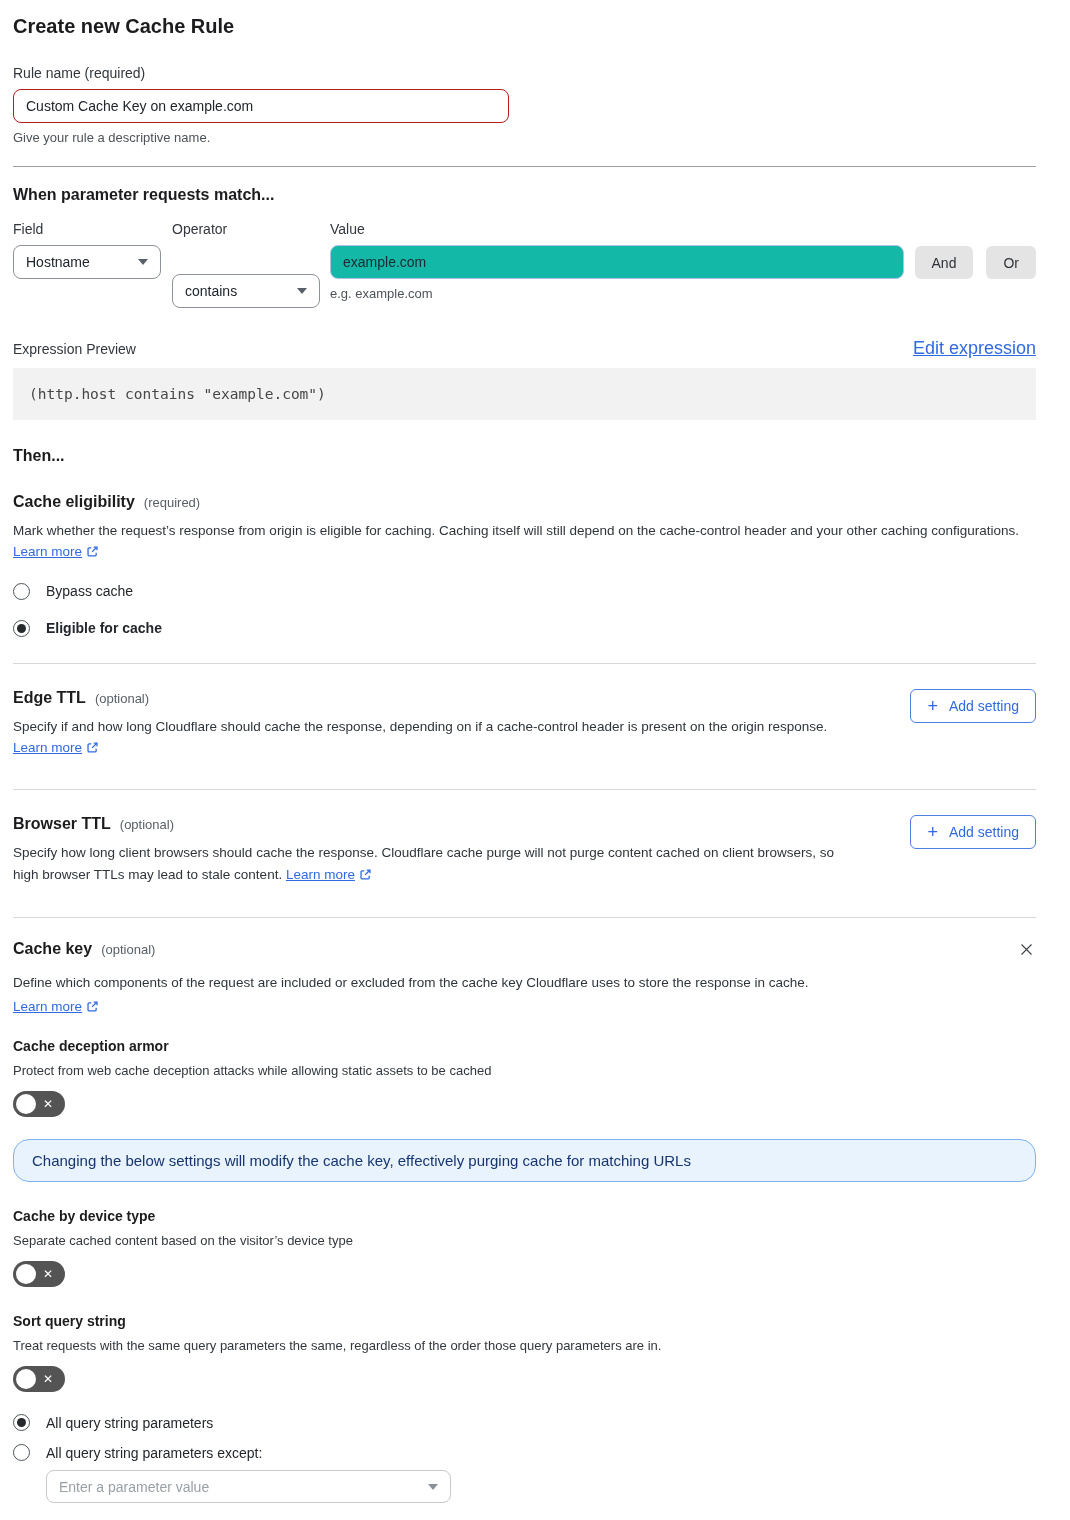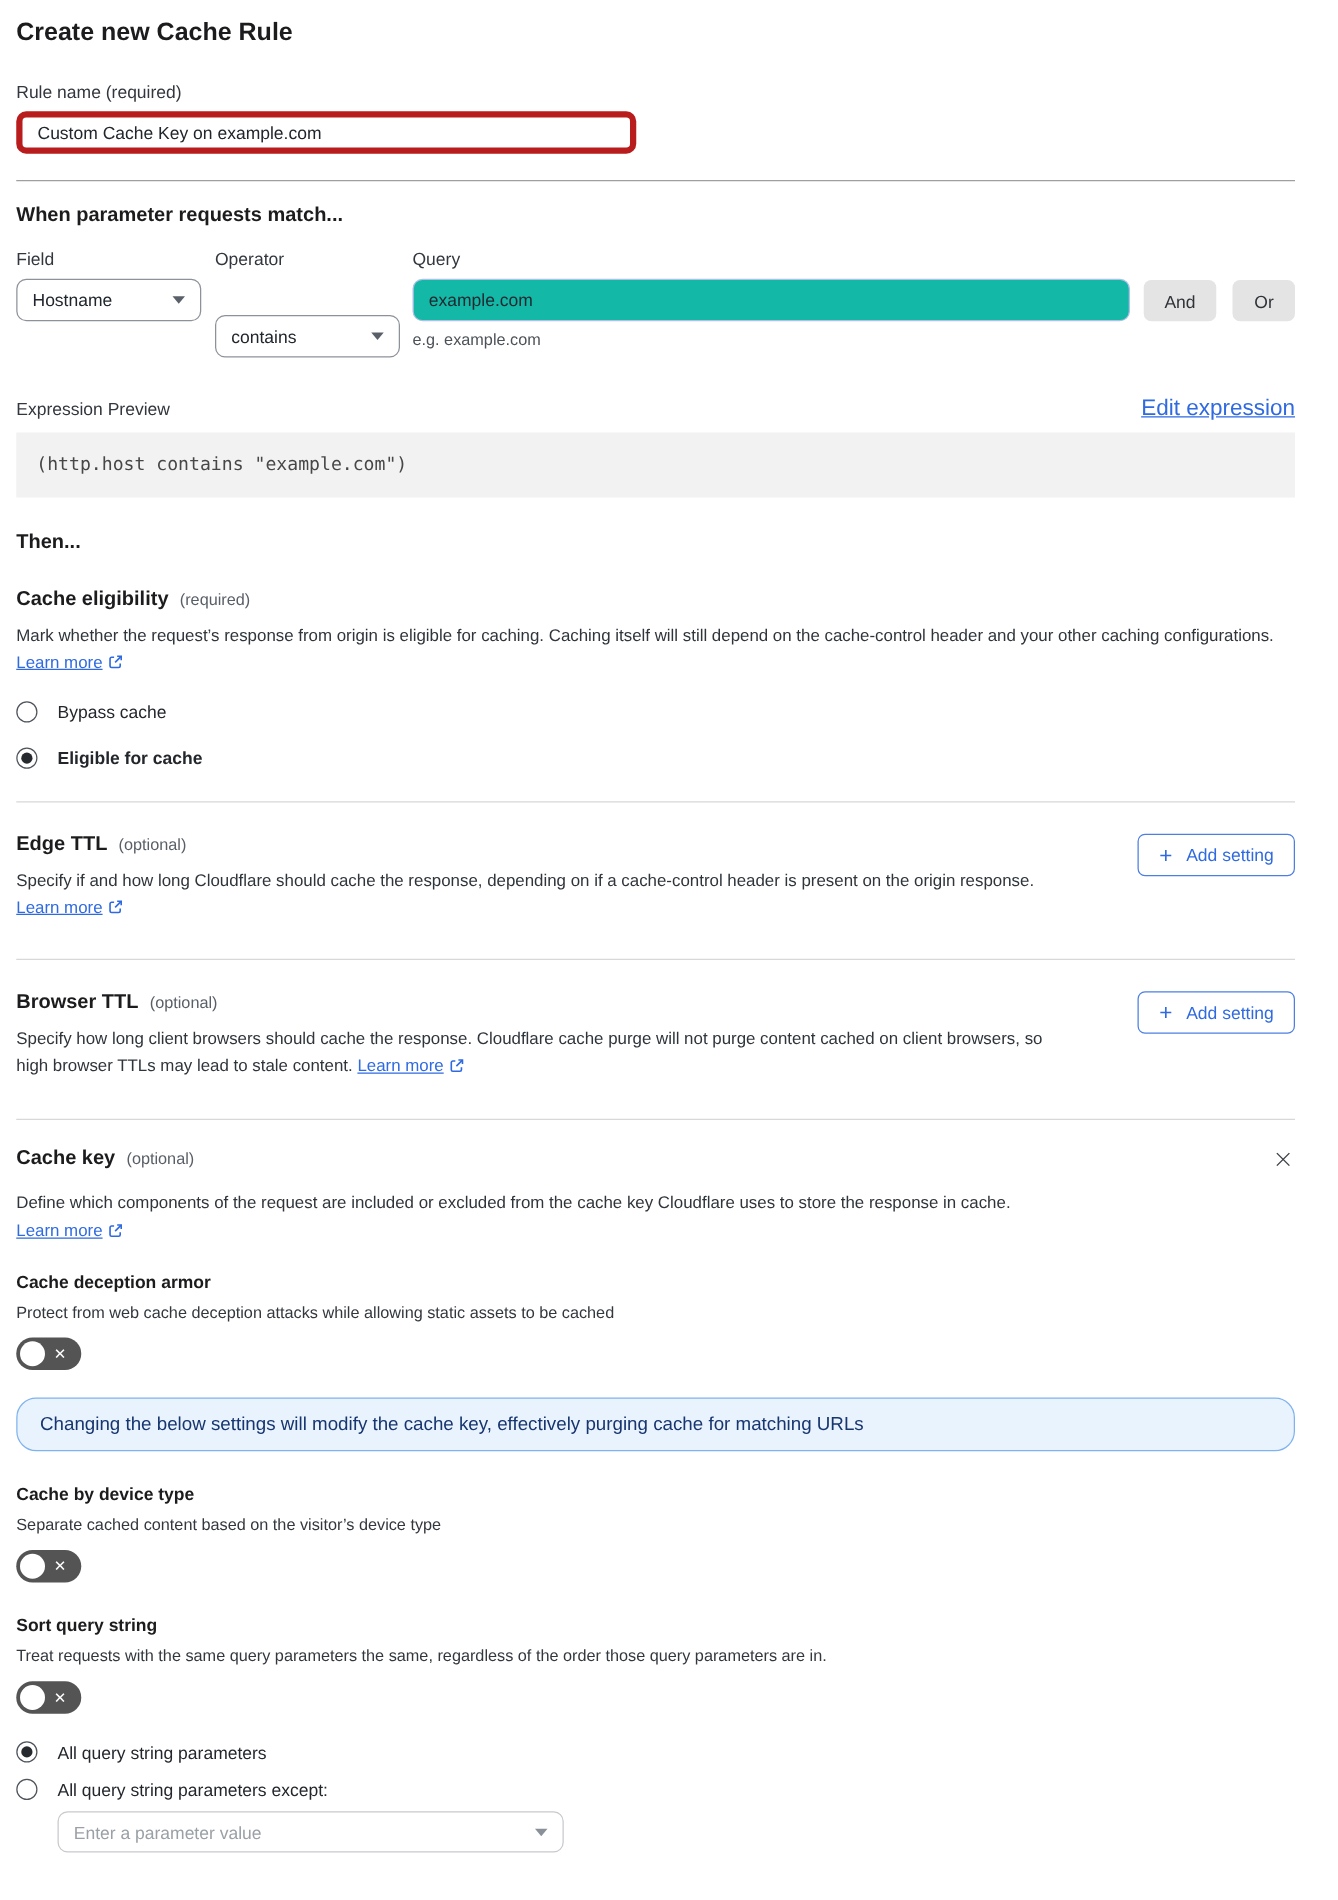--- a/index.html
+++ b/index.html
@@ -8,21 +8,21 @@
     font-family: "Liberation Sans", sans-serif;
     color:#2d333a;
     width:1070px;
   }
   .page { padding:15px 34px 10px 13px; }
 
   h1.page-title { font-size:20px; font-weight:700; color:#1c1c1e; margin:0 0 27px 0; }
 
   .form-label { font-size:14px; color:#32373e; margin-bottom:8px; }
   .text-input {
-    width:496px; height:34px; border:5px solid #b91c1c; border-radius:8px;
+    width:496px; height:34px; border:1px solid #b91c1c; border-radius:8px;
     padding:0 12px; font-size:14px; color:#20262c; outline:none;
     font-family:"Liberation Sans", sans-serif;
   }
   .help-text { font-size:13px; color:#4c5258; margin-top:7px; }
 
   .divider { border:none; border-top:1px solid #d8d8d8; margin:0; }
   .divider.dark { border-top-color:#9f9f9f; }
   .div-top { margin-top:21px; }
 
   .section-heading { font-size:16px; font-weight:700; color:#1c1c1e; margin-top:19px; }
@@ -127,20 +127,21 @@
 </style>
 </head>
 <body>
 
 <div class="page">
 
   <h1 class="page-title">Create new Cache Rule</h1>
 
   <div class="form-label">Rule name (required)</div>
   <input class="text-input" type="text" value="Custom Cache Key on example.com" style="">
+  <div class="help-text">Give your rule a descriptive name.</div>
 
   <hr class="divider dark div-top">
 
   <div class="section-heading">When parameter requests match...</div>
 
   <div class="criteria-row">
     <div class="col col-field">
       <div class="form-label">Field</div>
       <div class="select-control">
         <span>Hostname</span>
@@ -148,21 +149,21 @@
       </div>
     </div>
     <div class="col col-op">
       <div class="form-label">Operator</div>
       <div class="select-control">
         <span>contains</span>
         <span class="caret-down"></span>
       </div>
     </div>
     <div class="col col-value">
-      <div class="form-label">Query</div>
+      <div class="form-label">Value</div>
       <input class="value-input" type="text" value="example.com" style="">
       <div class="help-text">e.g. example.com</div>
     </div>
     <div class="col-andor">
       <button class="chip-btn">And</button>
       <button class="chip-btn">Or</button>
     </div>
   </div>
 
   <div class="expr-row">

